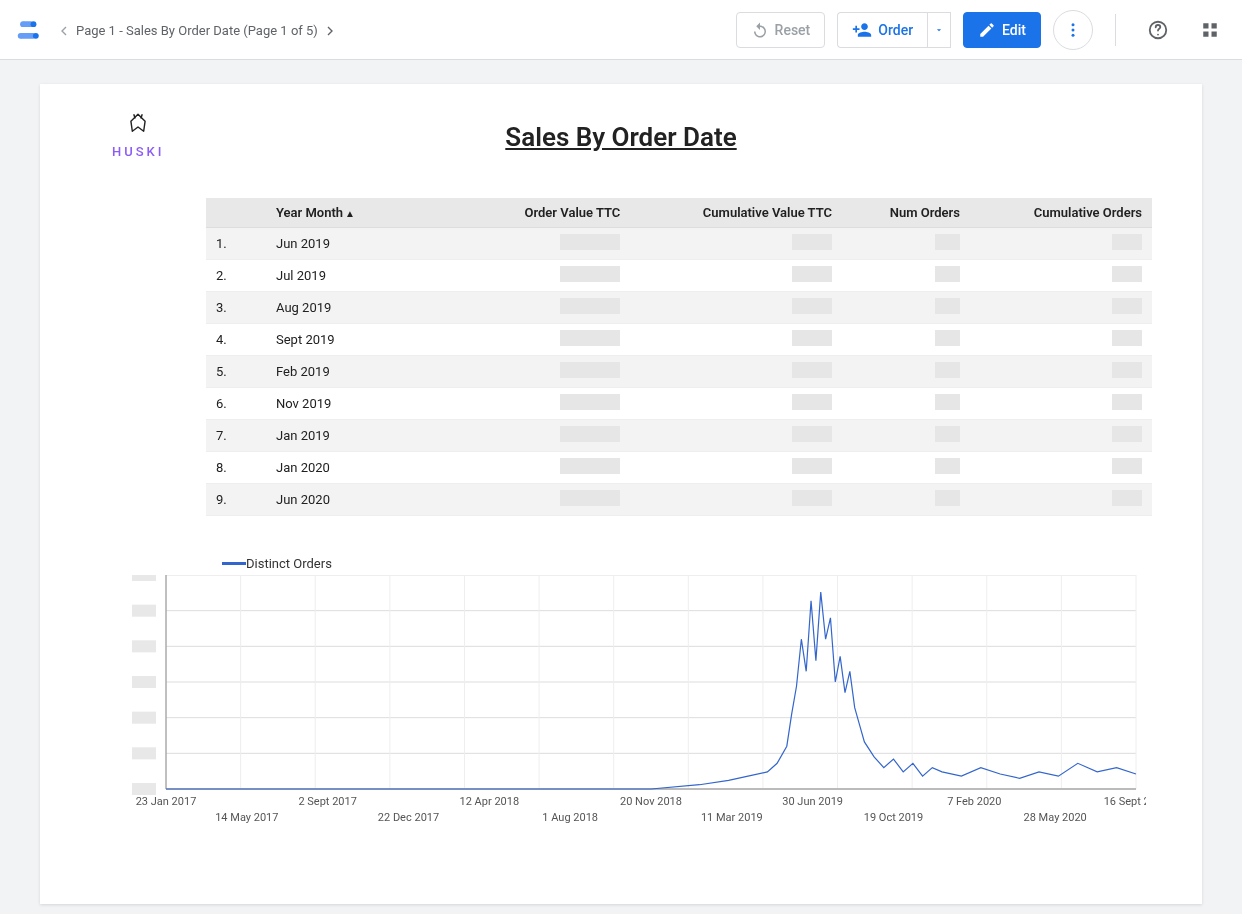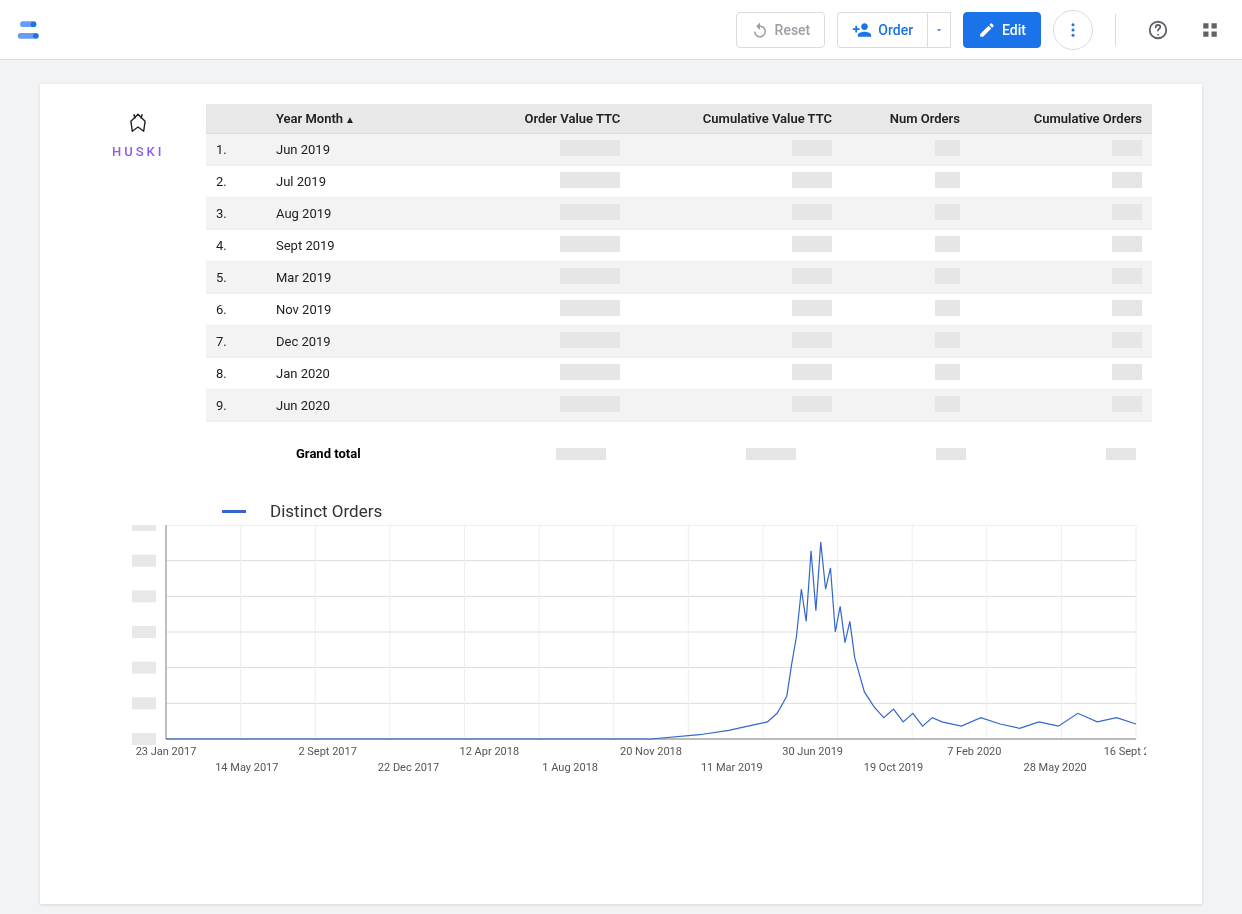--- a/index.html
+++ b/index.html
@@ -123,21 +123,21 @@
     .report-title {
       text-align: center;
       font-size: 26px;
       font-weight: 600;
       color: #222;
       text-decoration: underline;
       padding-top: 18px;
       padding-bottom: 26px;
     }
     
-    .table-wrap { margin-left: 110px; margin-right: -6px; }
+    .table-wrap { margin-left: 110px; margin-right: -6px; margin-top: 20px; }
     table.data {
       width: 100%;
       border-collapse: collapse;
       font-size: 13px;
       color: #212121;
     }
     table.data thead th {
       background: #e8e8e8;
       font-weight: 600;
       text-align: right;
@@ -176,23 +176,23 @@
     .sort-arrow { font-size: 10px; margin-left: 2px; }
     
     .chart-area {
       margin-top: 40px;
       padding-left: 30px;
       padding-right: 0;
     }
     .legend {
       display: flex;
       align-items: center;
-      gap: 24px;
+      gap: 0;
       margin-left: 96px;
-      font-size: 17px;
+      font-size: 13px;
       color: #333;
       margin-bottom: 4px;
     }
     .legend-swatch { width: 24px; height: 3px; background: #3366cc; }
     .chart-svg { width: 100%; }
   </style>
 </head>
 <body>
 
 <div class="header">
@@ -200,20 +200,29 @@
     <svg width="28" height="28" viewBox="0 0 48 48">
       <circle cx="12" cy="14" r="5" fill="#669df6"></circle>
       <rect x="10" y="9" width="20" height="10" rx="5" fill="#669df6"></rect>
       <circle cx="30" cy="14" r="5" fill="#1a73e8"></circle>
       <circle cx="8" cy="34" r="5" fill="#669df6"></circle>
       <rect x="6" y="29" width="28" height="10" rx="5" fill="#669df6"></rect>
       <circle cx="34" cy="34" r="5" fill="#1a73e8"></circle>
     </svg>
   </div>
   <div class="header-title-block">
+    <div class="breadcrumb">
+      <svg width="16" height="16" viewBox="0 0 24 24">
+          <path d="M15 6l-6 6 6 6" fill="none" stroke="#9aa0a6" stroke-width="2"></path>
+        </svg>
+      <span style="padding:0 4px;">Page 1 - Sales By Order Date (Page 1 of 5)</span>
+      <svg width="16" height="16" viewBox="0 0 24 24">
+          <path d="M9 6l6 6-6 6" fill="none" stroke="#5f6368" stroke-width="2"></path>
+        </svg>
+    </div>
   </div>
   <div class="header-actions">
     <div class="btn btn-reset">
       <svg width="18" height="18" viewBox="0 0 24 24">
           <path d="M12 5V2L7 7l5 5V8c3.3 0 6 2.7 6 6s-2.7 6-6 6-6-2.7-6-6H4c0 4.4 3.6 8 8 8s8-3.6 8-8-3.6-8-8-8z" fill="#9aa0a6"></path>
         </svg>
       <span>Reset</span>
     </div>
     <div class="btn-share-group">
       <div class="btn btn-share">
@@ -262,20 +271,21 @@
 
 <div class="canvas">
   <div class="page">
     <div class="brand-logo">
       <svg width="34" height="34" viewBox="0 0 48 48">
         <path d="M24 6 L34 16 L32 30 L24 24 L16 30 L14 16 Z" fill="none" stroke="#222" stroke-width="2" stroke-linejoin="round"></path>
         <path d="M20 12 L18 6 M28 12 L30 6" stroke="#222" stroke-width="2"></path>
       </svg>
       <div class="brand-text">HUSKI</div>
     </div>
+    <div class="report-title">Sales By Order Date</div>
 
     <div class="table-wrap">
       <table class="data">
         <thead>
           <tr>
             <th class="idx"></th>
             <th class="ym"><span>Year Month</span><span class="sort-arrow">▲</span></th>
             <th>Order Value TTC</th>
             <th>Cumulative Value TTC</th>
             <th>Num Orders</th>
@@ -310,37 +320,37 @@
             <tr>
               <td class="idx">4.</td>
               <td class="ym">Sept 2019</td>
               <td><span class="redact-block" style="width:60px;height:16px;"></span></td>
               <td><span class="redact-block" style="width:40px;height:16px;"></span></td>
               <td><span class="redact-block" style="width:25px;height:16px;"></span></td>
               <td><span class="redact-block" style="width:30px;height:16px;"></span></td>
             </tr>
             <tr>
               <td class="idx">5.</td>
-              <td class="ym">Mar 2019</td>
+              <td class="ym">Feb 2019</td>
               <td><span class="redact-block" style="width:60px;height:16px;"></span></td>
               <td><span class="redact-block" style="width:40px;height:16px;"></span></td>
               <td><span class="redact-block" style="width:25px;height:16px;"></span></td>
               <td><span class="redact-block" style="width:30px;height:16px;"></span></td>
             </tr>
             <tr>
               <td class="idx">6.</td>
               <td class="ym">Nov 2019</td>
               <td><span class="redact-block" style="width:60px;height:16px;"></span></td>
               <td><span class="redact-block" style="width:40px;height:16px;"></span></td>
               <td><span class="redact-block" style="width:25px;height:16px;"></span></td>
               <td><span class="redact-block" style="width:30px;height:16px;"></span></td>
             </tr>
             <tr>
               <td class="idx">7.</td>
-              <td class="ym">Dec 2019</td>
+              <td class="ym">Jan 2019</td>
               <td><span class="redact-block" style="width:60px;height:16px;"></span></td>
               <td><span class="redact-block" style="width:40px;height:16px;"></span></td>
               <td><span class="redact-block" style="width:25px;height:16px;"></span></td>
               <td><span class="redact-block" style="width:30px;height:16px;"></span></td>
             </tr>
             <tr>
               <td class="idx">8.</td>
               <td class="ym">Jan 2020</td>
               <td><span class="redact-block" style="width:60px;height:16px;"></span></td>
               <td><span class="redact-block" style="width:40px;height:16px;"></span></td>
@@ -352,29 +362,20 @@
               <td class="ym">Jun 2020</td>
               <td><span class="redact-block" style="width:60px;height:16px;"></span></td>
               <td><span class="redact-block" style="width:40px;height:16px;"></span></td>
               <td><span class="redact-block" style="width:25px;height:16px;"></span></td>
               <td><span class="redact-block" style="width:30px;height:16px;"></span></td>
             </tr>
           </tbody>
       </table>
     </div>
 
-    <div class="grand-total-row">
-      <div class="gt-label">Grand total</div>
-      <div class="redact">
-        <span class="redact-block" style="width:50px;"></span>
-        <span class="redact-block" style="width:50px;"></span>
-        <span class="redact-block" style="width:30px;"></span>
-        <span class="redact-block" style="width:30px;"></span>
-      </div>
-    </div>
 
     <div class="chart-area">
       <div class="legend">
         <span class="legend-swatch"></span>
         <span>Distinct Orders</span>
       </div>
       <svg id="chart-svg" class="chart-svg" viewBox="0 0 1020 260">
           <line x1="40" y1="214" x2="1010" y2="214" stroke="#ddd" stroke-width="1"></line>
           <rect x="6" y="208" width="24" height="12" fill="#e8e8e8"></rect>
           <line x1="40" y1="178.33333333333334" x2="1010" y2="178.33333333333334" stroke="#ddd" stroke-width="1"></line>

